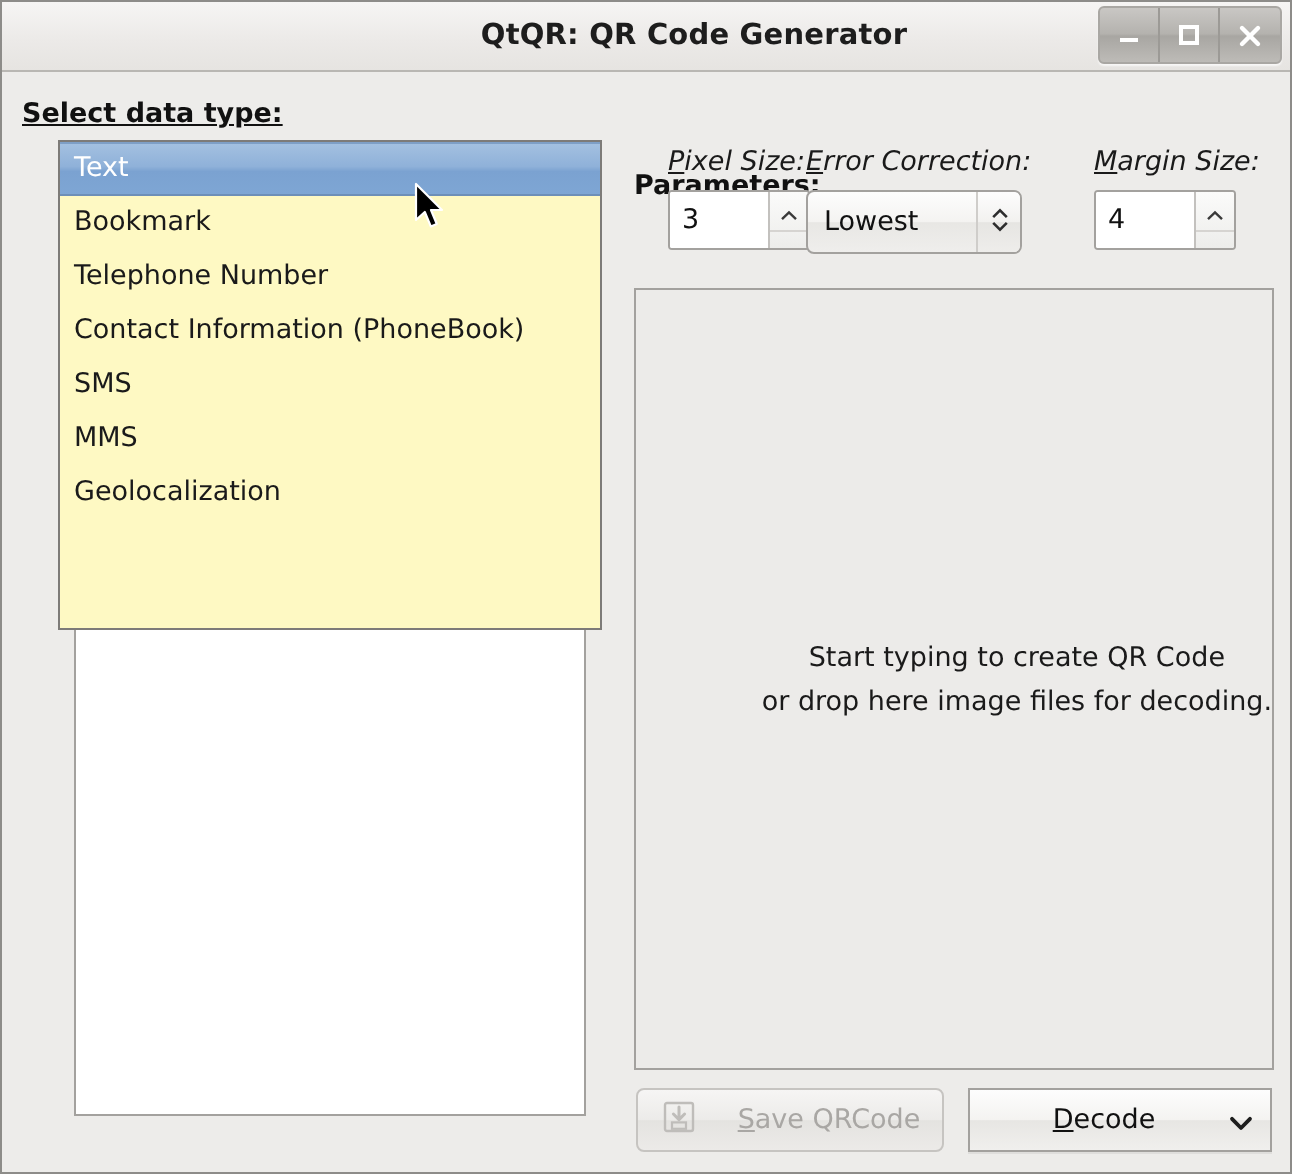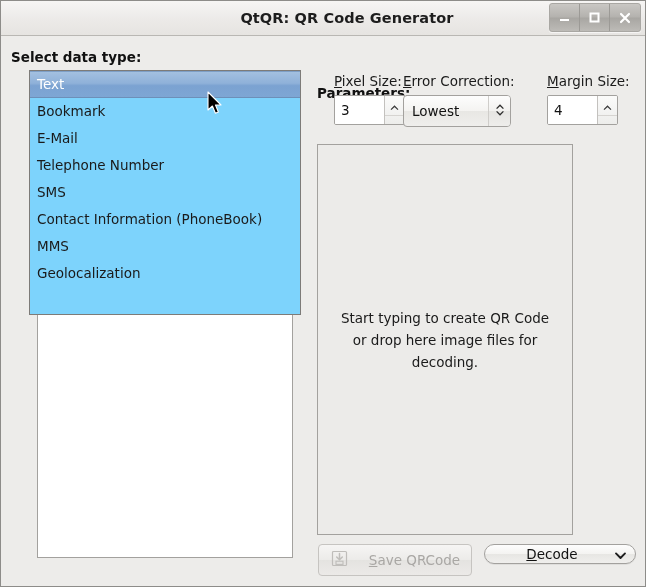--- a/index.html
+++ b/index.html
@@ -56,38 +56,38 @@
   .win-btn:last-child { border-right: none; }
   .win-btn svg { display: block; }
 
   
   .section-label {
     position: absolute;
     font-size: 13.5px;
     font-weight: bold;
     color: #111;
   }
-  #label-datatype { left: 10px; top: 48px; }
+  #label-datatype { left: 10px; top: 48px; text-decoration: underline; }
   #label-params { left: 316px; top: 48px; margin-top: 36px; }
 
   
   #data-textedit {
     position: absolute;
     left: 36px; top: 312px;
     width: 256px; height: 245px;
     background: #ffffff;
     border: 1px solid #a3a19e;
   }
 
   
   #datatype-popup {
     position: absolute;
     left: 28px; top: 69px;
     width: 272px; height: 245px;
-    background: #7dd3fc;
+    background: #fef9c3;
     border: 1px solid #7d7b78;
     z-index: 40;
     overflow: hidden;
   }
   .popup-item {
     height: 27px;
     line-height: 27px;
     padding-left: 7px;
     font-size: 13.5px;
     color: #1a1a1a;
@@ -111,20 +111,21 @@
   }
 
   
   .param-group { position: absolute; }
   .param-label {
     font-size: 13.5px;
     color: #1a1a1a;
     white-space: nowrap;
     display: block;
     margin-bottom: 6px;
+    font-style: italic;
   }
   .param-label .accel { text-decoration: underline; }
 
   #group-pixel  { left: 333px; top: 72px; }
   #group-error  { left: 402px; top: 72px; }
   #group-margin { left: 546px; top: 72px; }
 
   
   .spinbox {
     display: flex;
@@ -176,21 +177,21 @@
     display: flex; align-items: center; justify-content: center;
     border-left: 1px solid #cfcdca;
     height: 100%;
     background: linear-gradient(to bottom,#fdfdfd 0%,#f2f1ef 50%,#e6e5e2 51%,#eeedeb 100%);
   }
 
   
   #preview-frame {
     position: absolute;
     left: 316px; top: 143px;
-    width: 256px; height: 391px;
+    width: 320px; height: 391px;
     background: #ecebe9;
     border: 1px solid #a3a19e;
     display: flex;
     align-items: center;
     justify-content: flex-end;
   }
   #preview-text {
     text-align: center;
     font-size: 13.5px;
     color: #1a1a1a;
@@ -208,23 +209,23 @@
     background: linear-gradient(to bottom,#f6f5f4 0%,#ecebe9 50%,#e4e3e0 51%,#eceae8 100%);
     display: flex; align-items: center; justify-content: center;
     gap: 20px;
     color: #a9a7a4;
     font-size: 13.5px;
   }
   #save-button .accel { text-decoration: underline; }
   #decode-button {
     position: absolute;
     left: 483px; top: 543px;
-    width: 152px; height: 20px;
-    border: 1px solid #a3a19e;
-    border-radius: 12px;
+    width: 152px; height: 32px;
+    border: 1px solid #a3a19e;
+    border-radius: 0;
     background: linear-gradient(to bottom,#fdfdfd 0%,#f4f3f1 50%,#e7e6e3 51%,#f0efed 100%);
     display: flex; align-items: center;
     box-shadow: 0 1px 0 rgba(0,0,0,0.06);
   }
   #decode-label {
     flex: 1;
     text-align: center;
     font-size: 13.5px;
     color: #111;
     padding-left: 14px;
@@ -268,24 +269,23 @@
     </div>
   </div>
 
   <div class="section-label" id="label-datatype">Select data type:</div>
 
   <div id="data-textedit"></div>
 
   <div id="datatype-popup">
     <div class="popup-item selected">Text</div>
     <div class="popup-item">Bookmark</div>
-    <div class="popup-item">E-Mail</div>
     <div class="popup-item">Telephone Number</div>
+    <div class="popup-item">Contact Information (PhoneBook)</div>
     <div class="popup-item">SMS</div>
-    <div class="popup-item">Contact Information (PhoneBook)</div>
     <div class="popup-item">MMS</div>
     <div class="popup-item">Geolocalization</div>
   </div>
 
   <div id="cursor">
     <svg width="18" height="26" viewBox="0 0 18 26">
       <path d="M1 1 L1 19 L5.4 15 L8.4 22.2 L11.4 21 L8.5 14 L14 14 Z" fill="#000000" stroke="#ffffff" stroke-width="1.1" stroke-linejoin="round"></path>
     </svg>
   </div>
 

